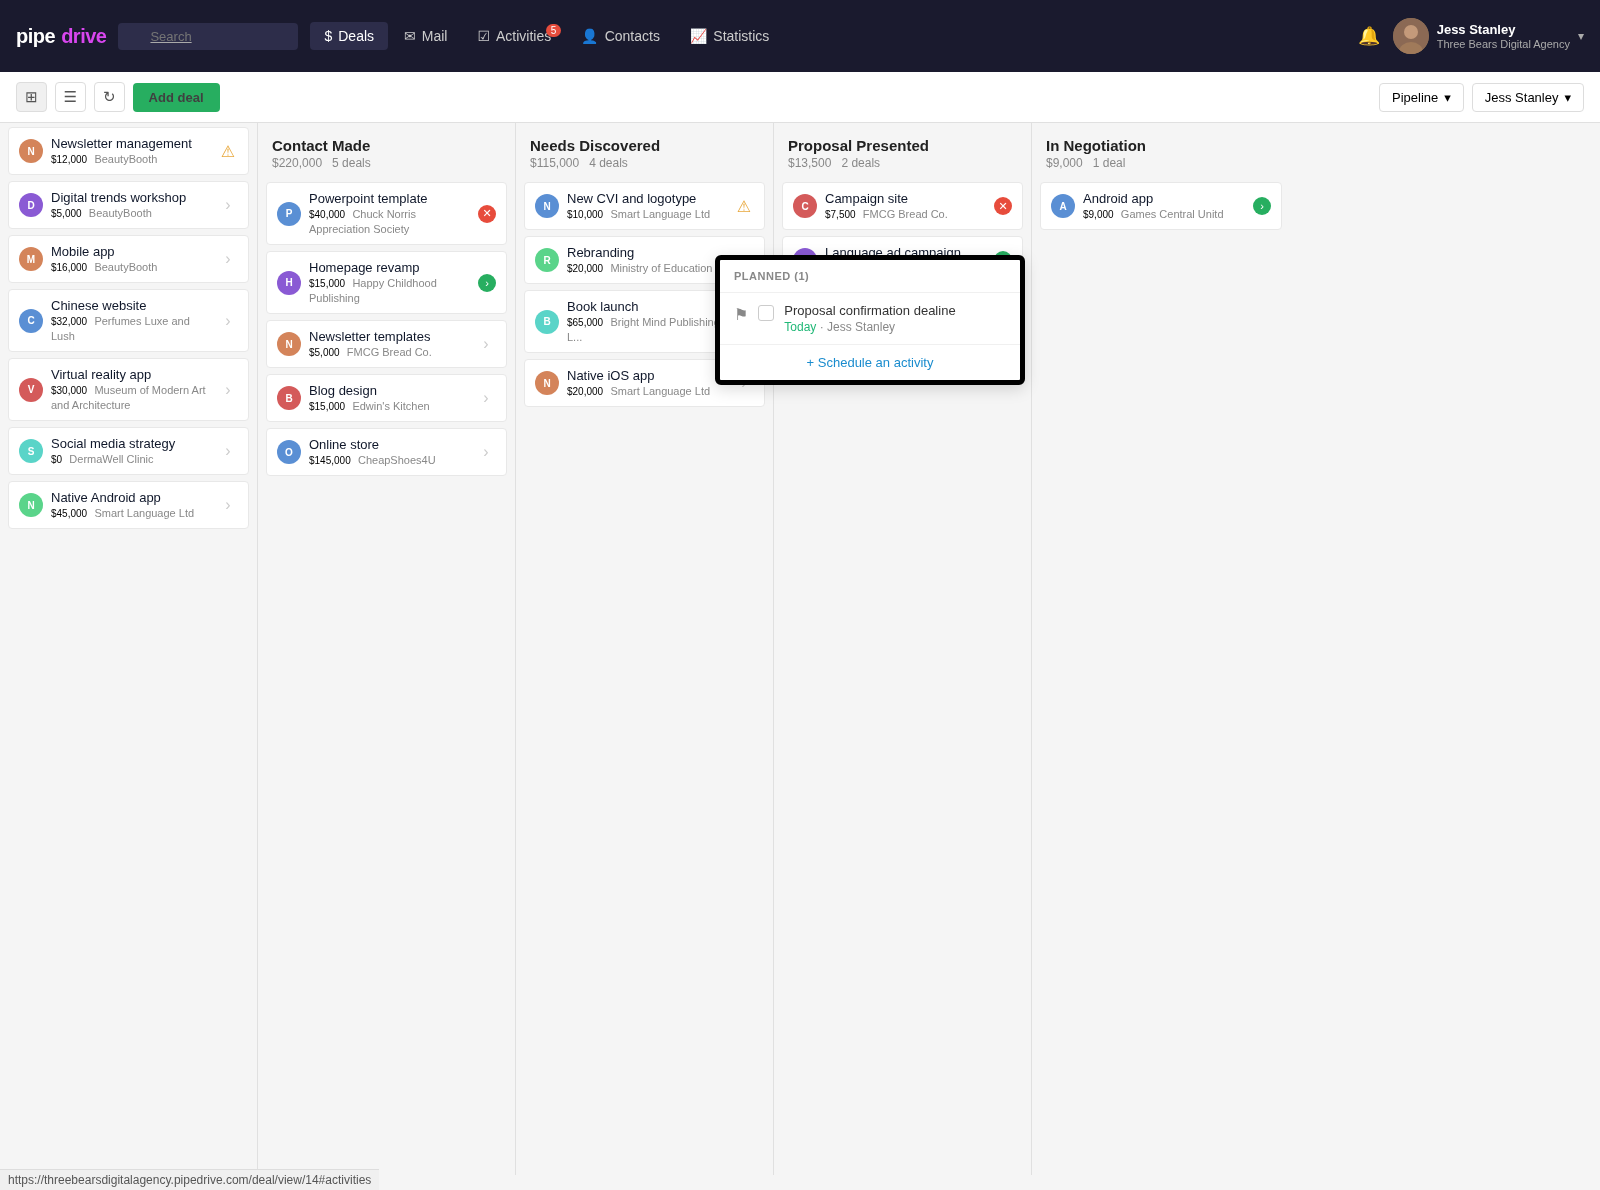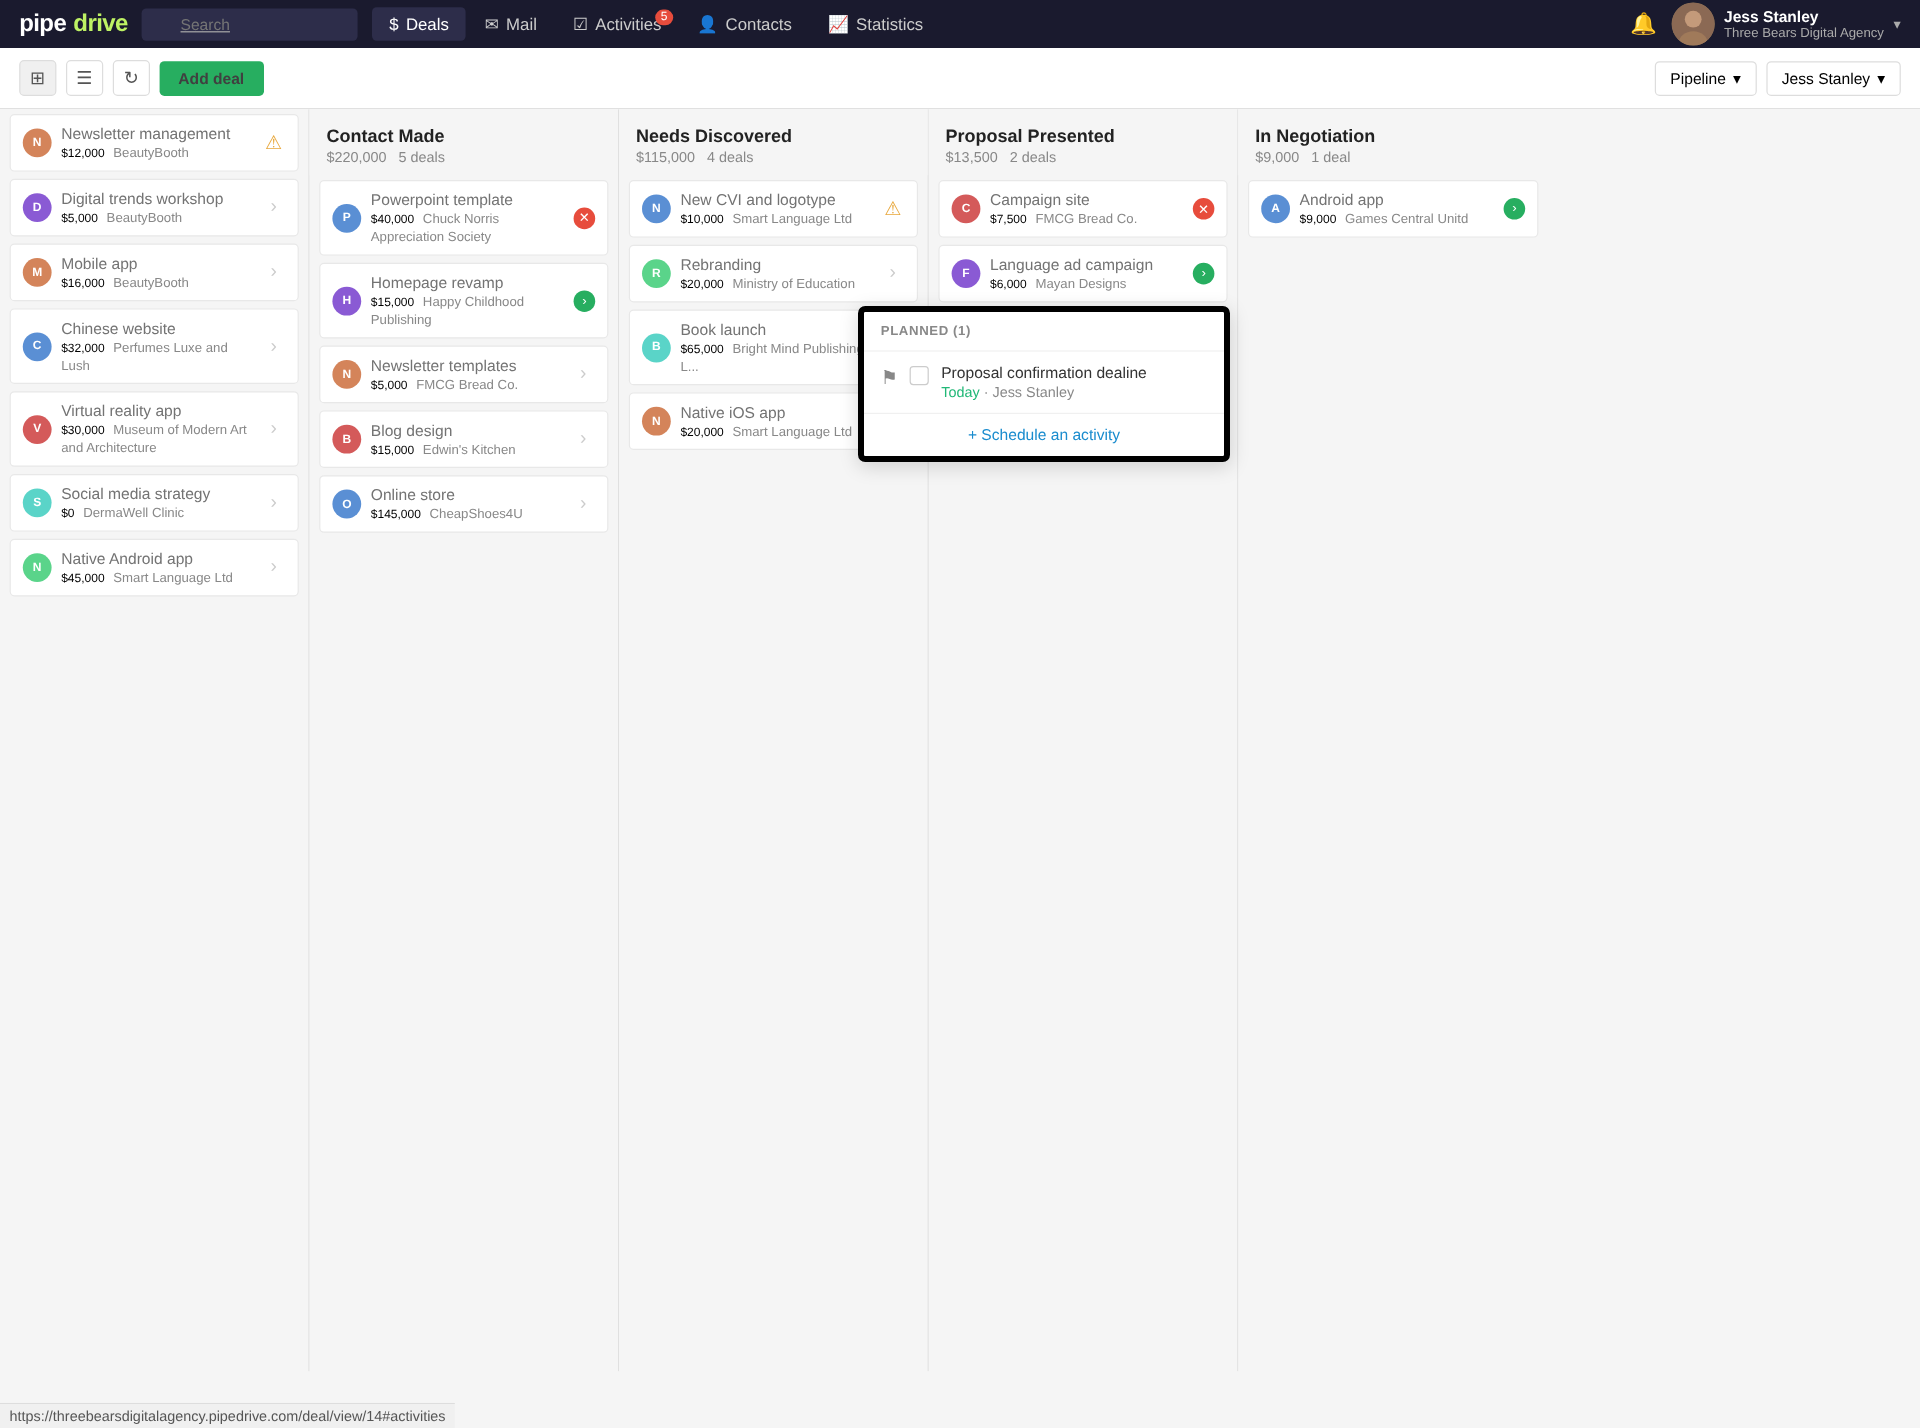--- a/index.html
+++ b/index.html
@@ -3,33 +3,33 @@
   <meta charset="utf-8">
   <style>
     * { box-sizing: border-box; margin: 0; padding: 0; }
     body { font-family: -apple-system, BlinkMacSystemFont, 'Segoe UI', sans-serif; background: #f5f5f5; font-size: 13px; color: #333; }
 
     
     .topnav {
       background: #1a1a2e;
       display: flex;
       align-items: center;
-      height: 40px;
+      height: 72px;
       padding: 0 16px;
       gap: 4px;
     }
     .topnav-logo {
       color: #fff;
       font-size: 20px;
       font-weight: 700;
       letter-spacing: -0.5px;
       margin-right: 8px;
       display: flex; align-items: center; gap: 6px;
     }
-    .logo-drive { color: #bef264; }
+    .logo-drive { color: #d946ef; }
     .search-box {
       background: #2d2d4a;
       border: none;
       border-radius: 4px;
       color: #aaa;
       padding: 6px 12px 6px 32px;
       width: 180px;
       font-size: 13px;
       position: relative;
     }
@@ -139,21 +139,21 @@
       position: relative;
     }
     .card-avatar {
       width: 24px; height: 24px; border-radius: 50%;
       background: #c0a080;
       flex-shrink: 0;
       display: flex; align-items: center; justify-content: center;
       font-size: 10px; color: #fff; font-weight: 700;
     }
     .card-body { flex: 1; min-width: 0; }
-    .card-title { font-size: 13px; font-weight: 500; color: #737373; white-space: nowrap; overflow: hidden; text-overflow: ellipsis; }
+    .card-title { font-size: 13px; font-weight: 500; color: #0f172a; white-space: nowrap; overflow: hidden; text-overflow: ellipsis; }
     .card-price { font-size: 10px; color: #000000; }
     .card-company { font-size: 11px; color: #888; display: inline; }
     .card-indicator {
       width: 20px; height: 20px; border-radius: 50%;
       display: flex; align-items: center; justify-content: center;
       font-size: 13px; flex-shrink: 0;
     }
     .ind-warning { color: #e8a83d; font-size: 16px; }
     .ind-gray { color: #ccc; font-size: 16px; }
     .ind-circle-red { width: 20px; height: 20px; border-radius: 50%; background: #e74c3c; display: flex; align-items: center; justify-content: center; }

